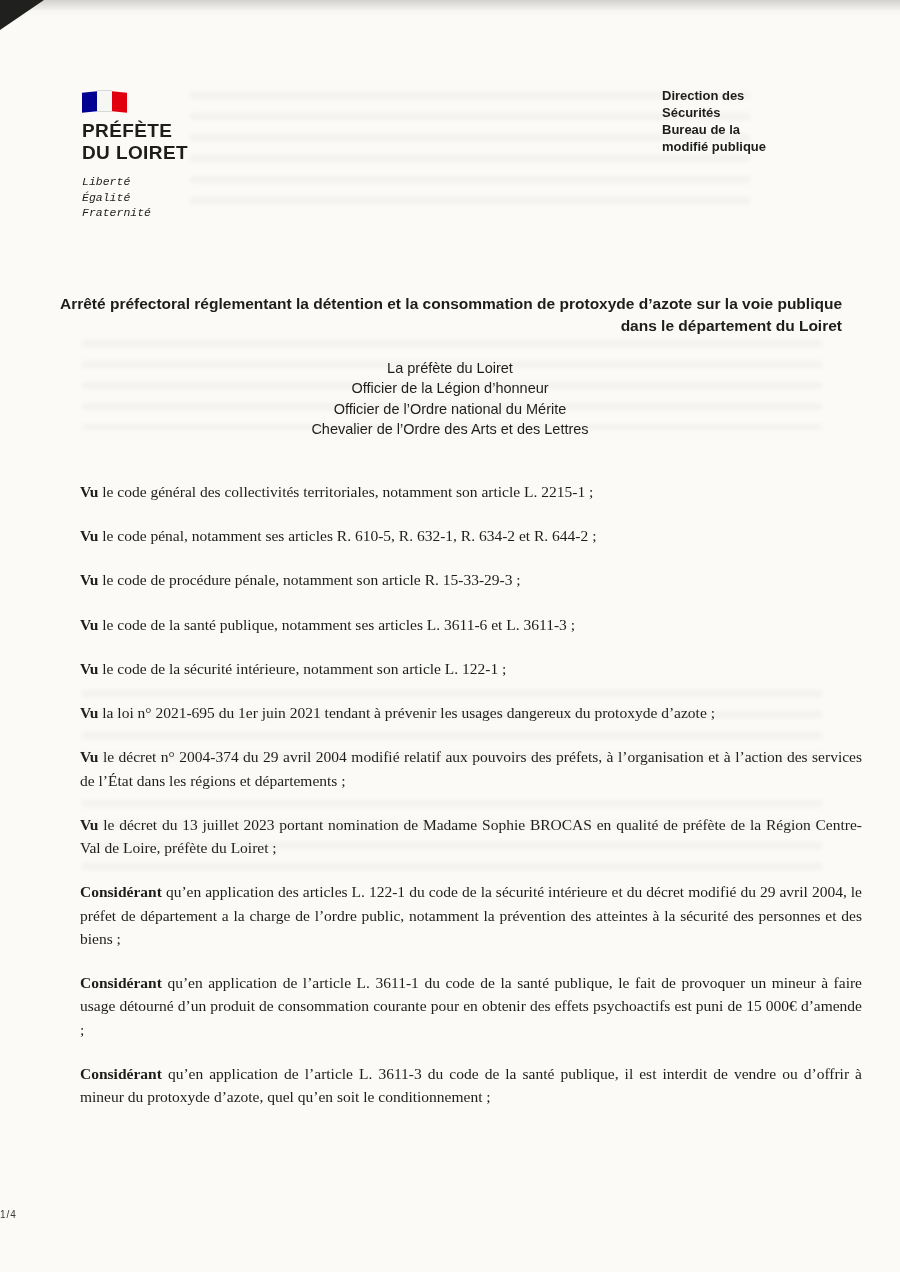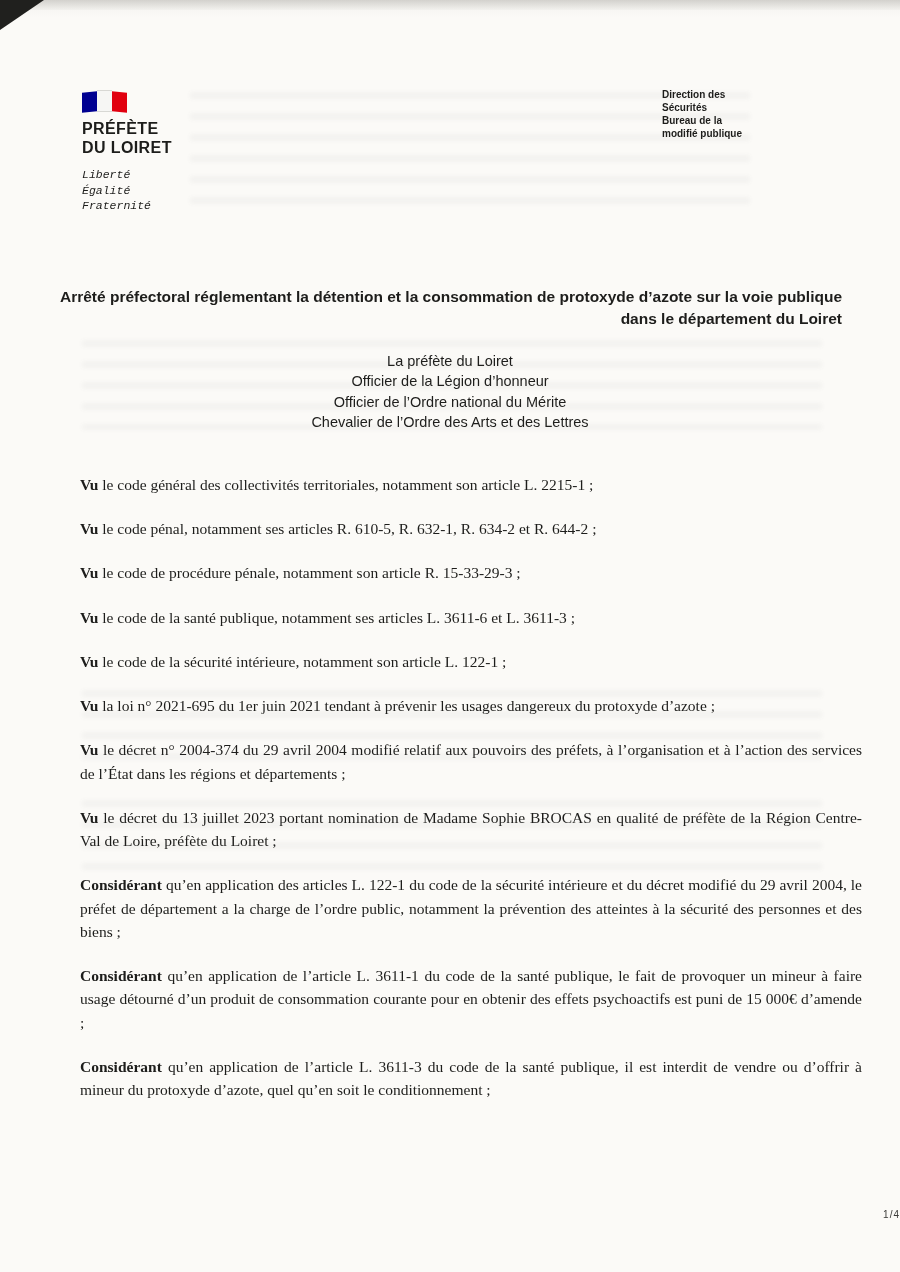--- a/index.html
+++ b/index.html
@@ -56,34 +56,34 @@
     width: 46px; height: 24px;
     margin-bottom: 8px;
     align-items: flex-end;
   }
   .flag span { display: block; }
   .flag .b { width: 15px; height: 20px; background: #000091; transform: skewY(-6deg); }
   .flag .w { width: 15px; height: 20px; background: #f6f6f4; border: 1px solid #d8d8d4; border-left: none; border-right: none; }
   .flag .r { width: 15px; height: 20px; background: #e1000f; transform: skewY(6deg); }
   .agency-name {
     font-weight: bold;
-    font-size: 16px;
+    font-size: 19px;
     letter-spacing: .4px;
     line-height: 1.16;
   }
   .motto {
     margin-top: 10px;
     font-family: Liberation Mono, monospace;
     font-style: italic;
     font-size: 11.5px;
     line-height: 1.35;
   }
   .direction-block {
     font-weight: bold;
-    font-size: 10px;
+    font-size: 13px;
     line-height: 1.3;
     width: 200px;
     padding-top: 0px;
   }
   
   .doc-title {
     margin: 72px 58px 20px 58px;
     text-align: right;
     font-weight: bold;
     font-size: 15.5px;
@@ -105,21 +105,21 @@
     font-size: 15.5px;
     line-height: 1.5;
     text-align: justify;
   }
   .body-text p b { font-weight: bold; }
   
   .page-number {
     position: absolute;
     bottom: 52px;
     left: 0; right: 0;
-    text-align: right;
+    text-align: left;
     font-size: 10px;
     color: #3a3a38;
     letter-spacing: 1px;
   }
 </style>
 </head>
 <body>
 
 <div class="page">
 

